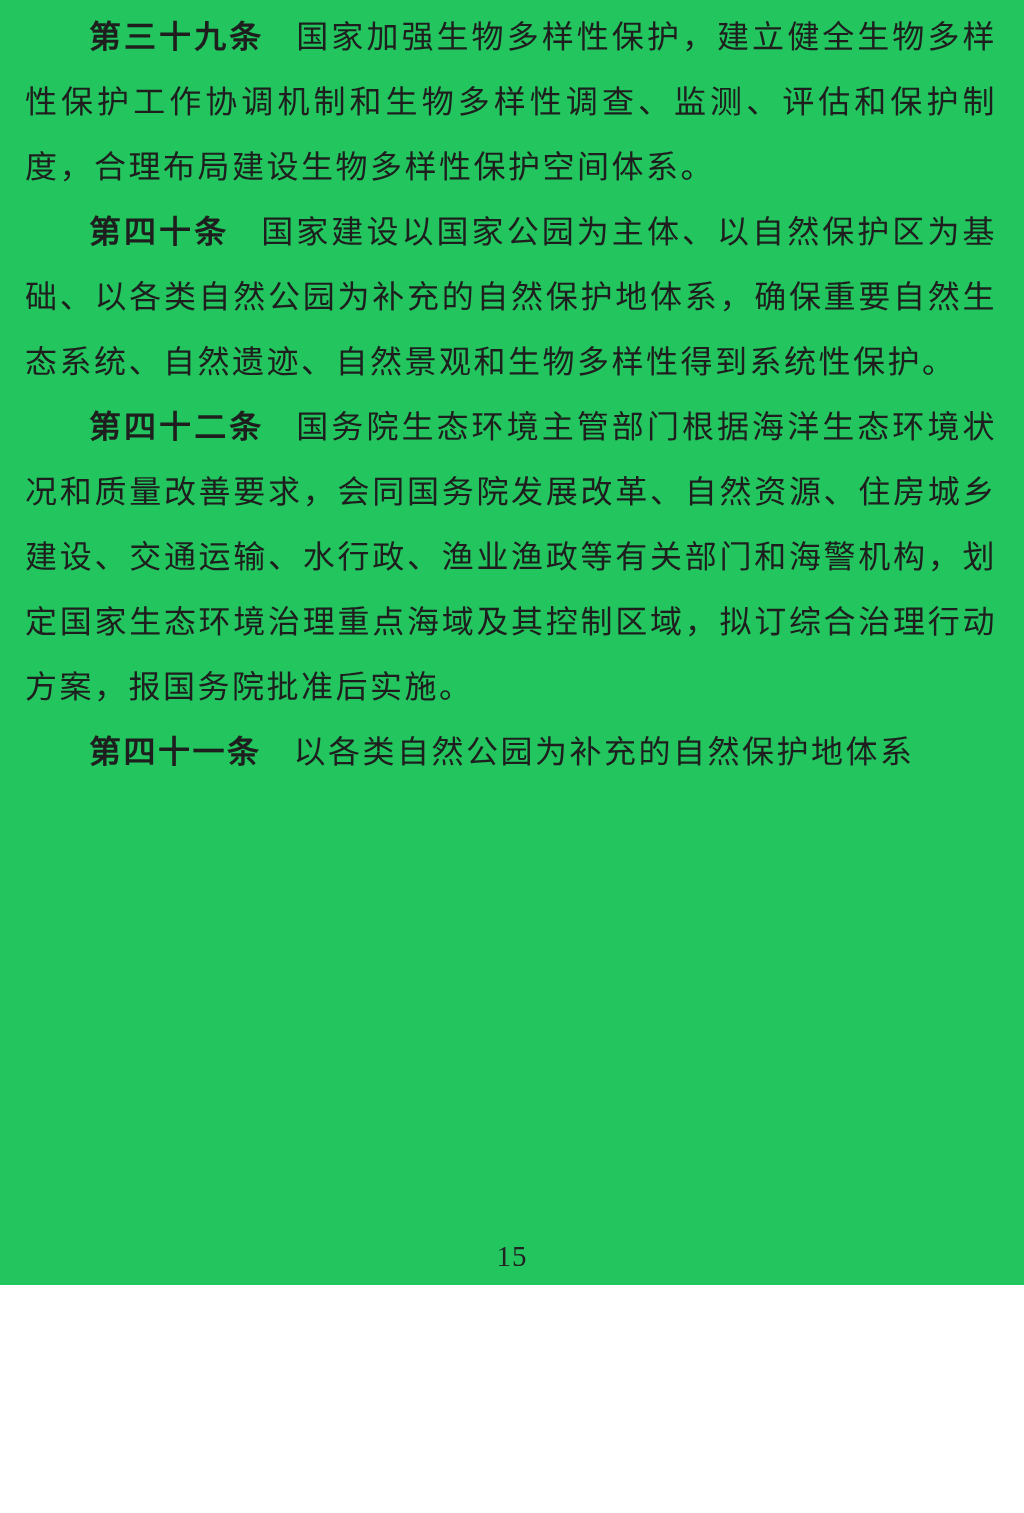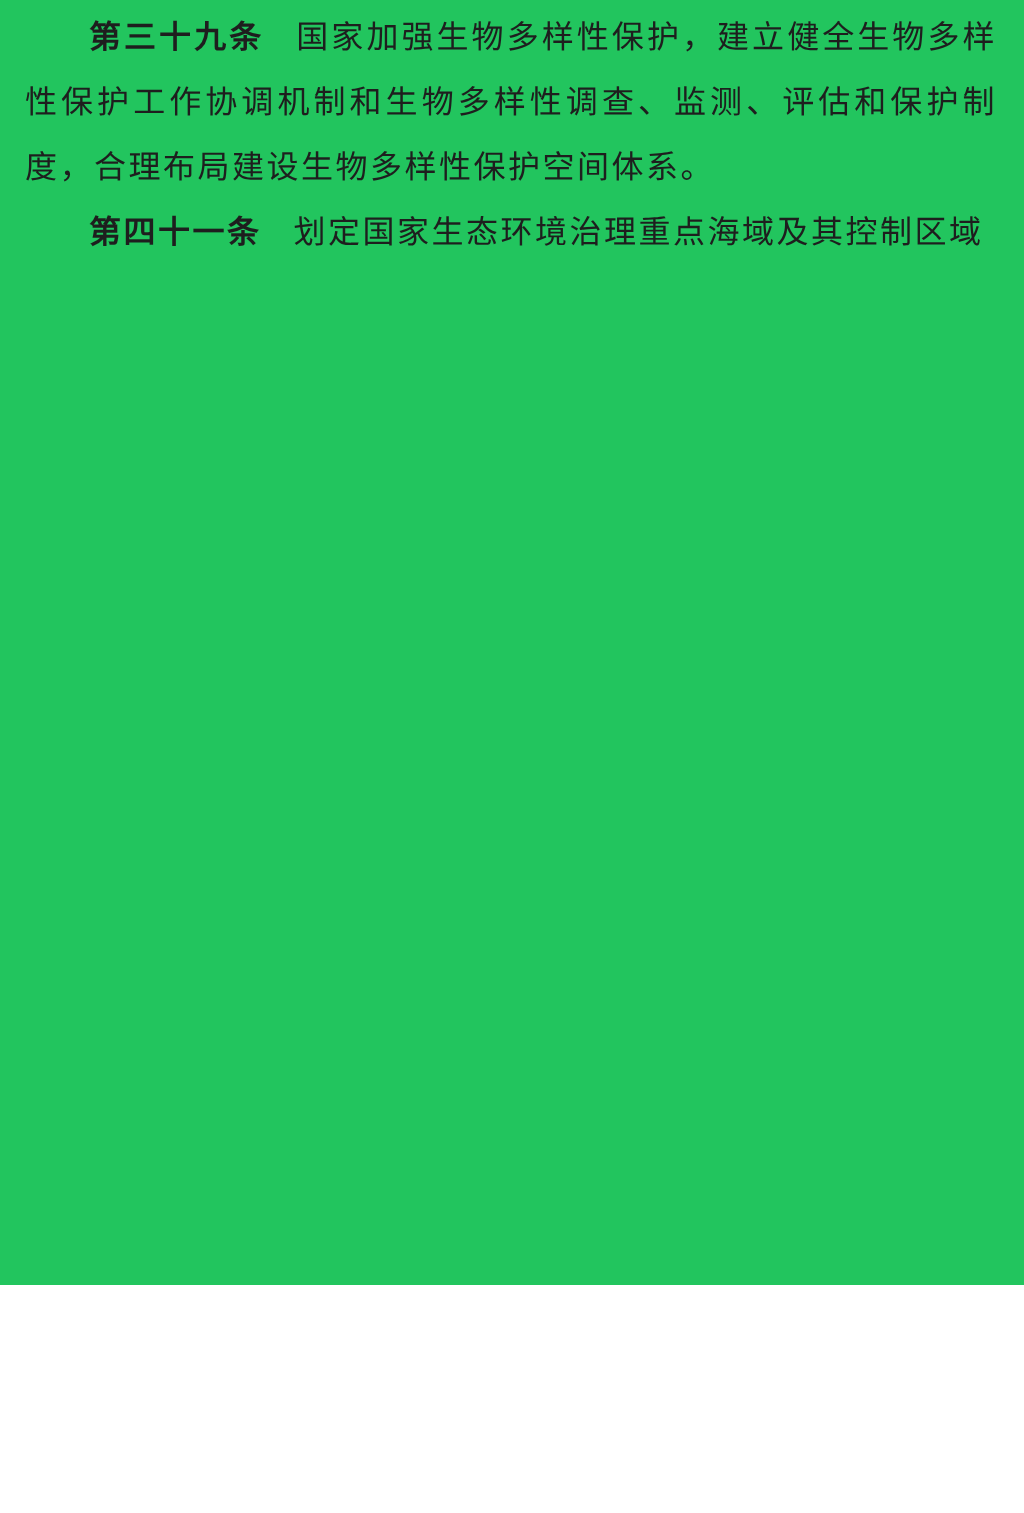--- a/index.html
+++ b/index.html
@@ -51,21 +51,24 @@
 </style>
 </head>
 <body>
 
 <div class="page">
   <div class="content">
 
     <p class="para"><span class="article-num">第三十九条</span><span>国家加强生物多样性保护，建立健全生物多样性保护工作协调机制和生物多样性调查、监测、评估和保护制度，合理布局建设生物多样性保护空间体系。</span></p>
 
 
+    <p class="para"><span class="article-num">第四十条</span><span>国家建设以国家公园为主体、以自然保护区为基础、以各类自然公园为补充的自然保护地体系，确保重要自然生态系统、自然遗迹、自然景观和生物多样性得到系统性保护。</span></p>
 
 
+    <p class="para"><span class="article-num">第四十二条</span><span>国务院生态环境主管部门根据海洋生态环境状况和质量改善要求，会同国务院发展改革、自然资源、住房城乡建设、交通运输、水行政、渔业渔政等有关部门和海警机构，划定国家生态环境治理重点海域及其控制区域，拟订综合治理行动方案，报国务院批准后实施。</span></p>
 
 
-    <p class="para"><span class="article-num">第四十一条</span><span>划定国家生态环境治理重点海域及其控制区域</span></p>
+    <p class="para"><span class="article-num">第四十一条</span><span>以各类自然公园为补充的自然保护地体系</span></p>
 
   </div>
 
+  <div class="page-number">15</div>
 </div>
 
 </body></html>

